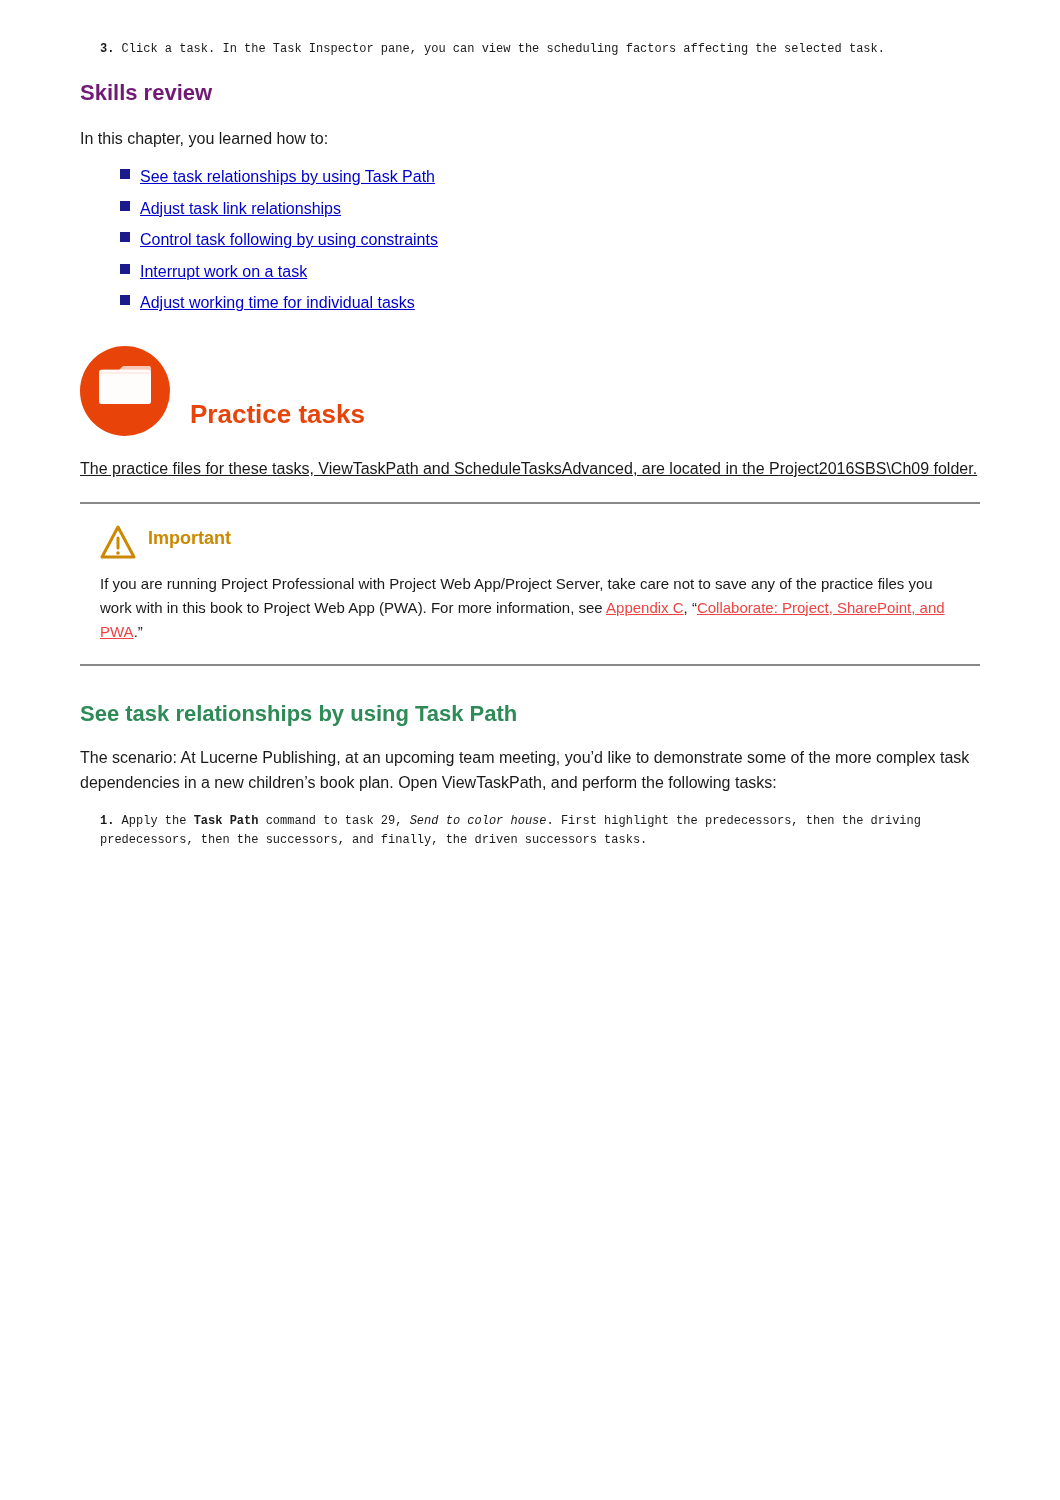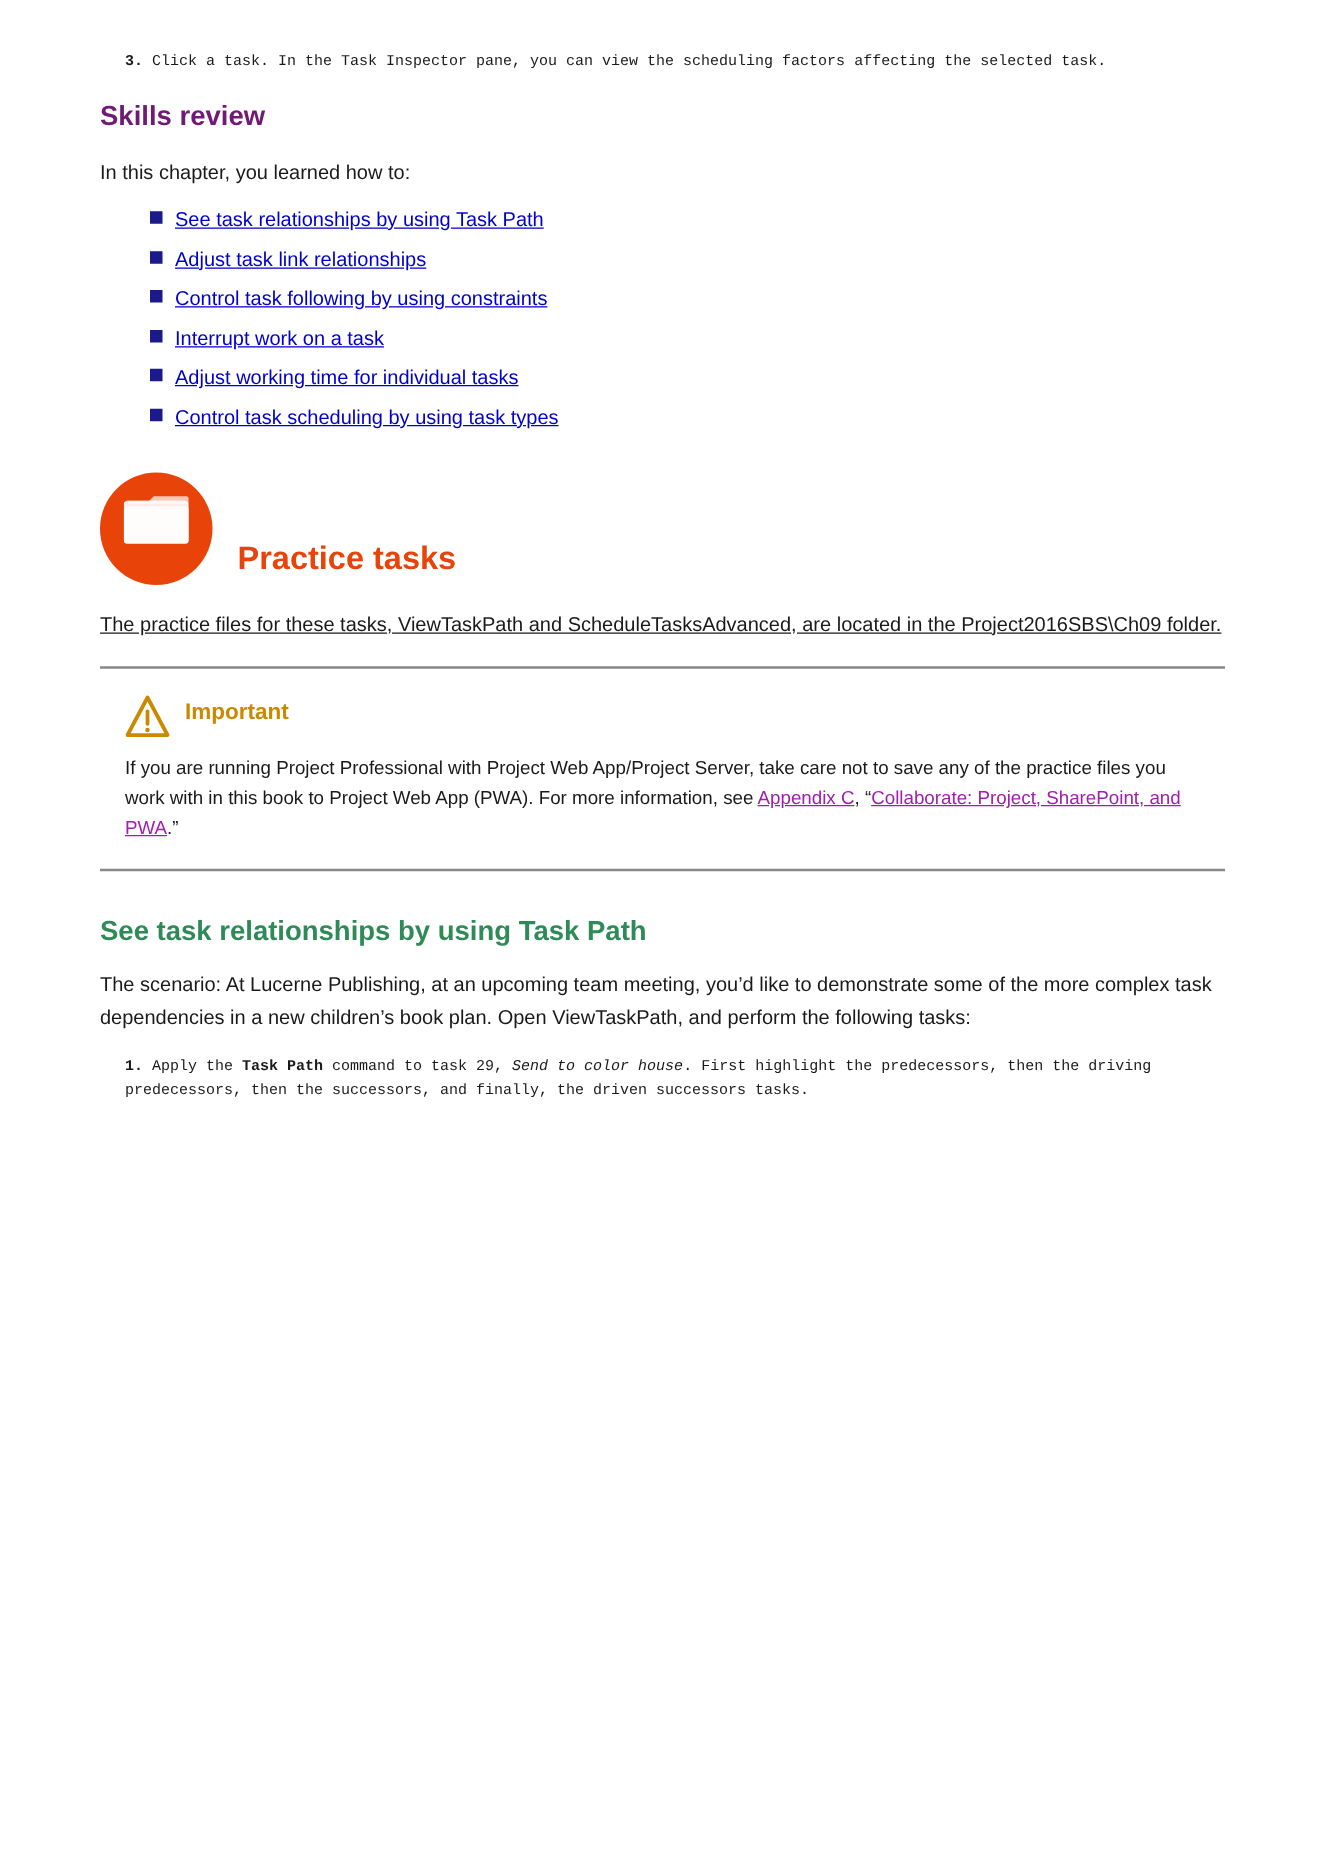--- a/index.html
+++ b/index.html
@@ -129,21 +129,21 @@
     }
 
     .important-text {
       font-family: Arial, sans-serif;
       font-size: 15px;
       line-height: 1.6;
       color: #1a1a1a;
     }
 
     .important-text a {
-      color: #a21caf;
+      color: #ef4444;
       text-decoration: underline;
     }
 
     .main-section-heading {
       color: #2e8b57;
       font-family: Arial, sans-serif;
       font-size: 22px;
       font-weight: bold;
       margin-bottom: 14px;
       margin-top: 10px;
@@ -192,24 +192,20 @@
       <span class="bullet-square"></span>
       <a href="#constraints">Control task following by using constraints</a>
     </li>
     <li>
       <span class="bullet-square"></span>
       <a href="#interrupt-work">Interrupt work on a task</a>
     </li>
     <li>
       <span class="bullet-square"></span>
       <a href="#working-time">Adjust working time for individual tasks</a>
-    </li>
-    <li>
-      <span class="bullet-square"></span>
-      <a href="#task-types">Control task scheduling by using task types</a>
     </li>
   </ul>
 </div>
 
 <div class="practice-tasks-box">
   <div class="folder-icon-wrapper">
     <span class="folder-icon">
       
       <svg width="52" height="44" viewBox="0 0 52 44" fill="none" xmlns="http://www.w3.org/2000/svg">
         <rect x="0" y="10" width="52" height="34" rx="3" fill="white" opacity="0.9"></rect>

